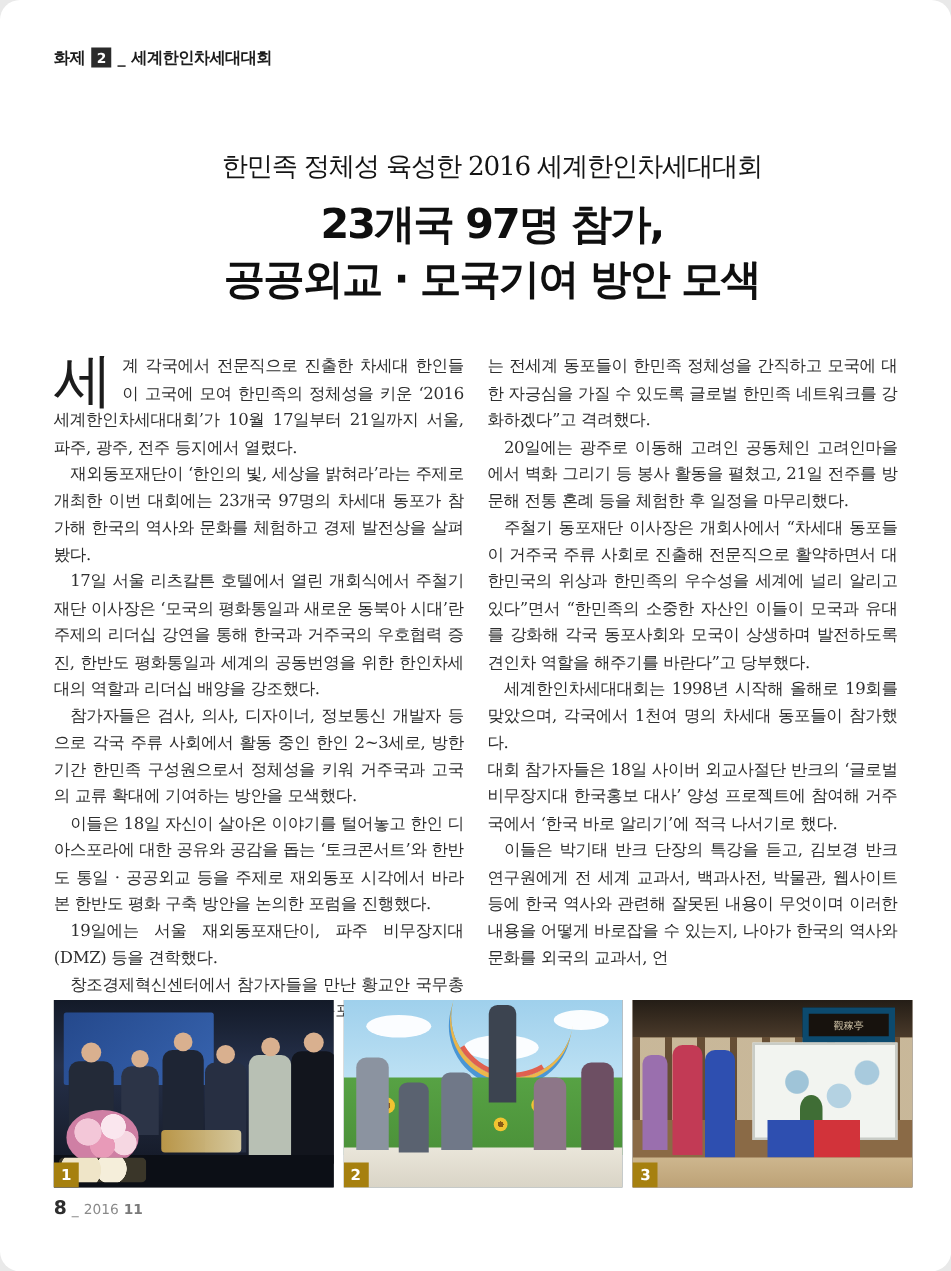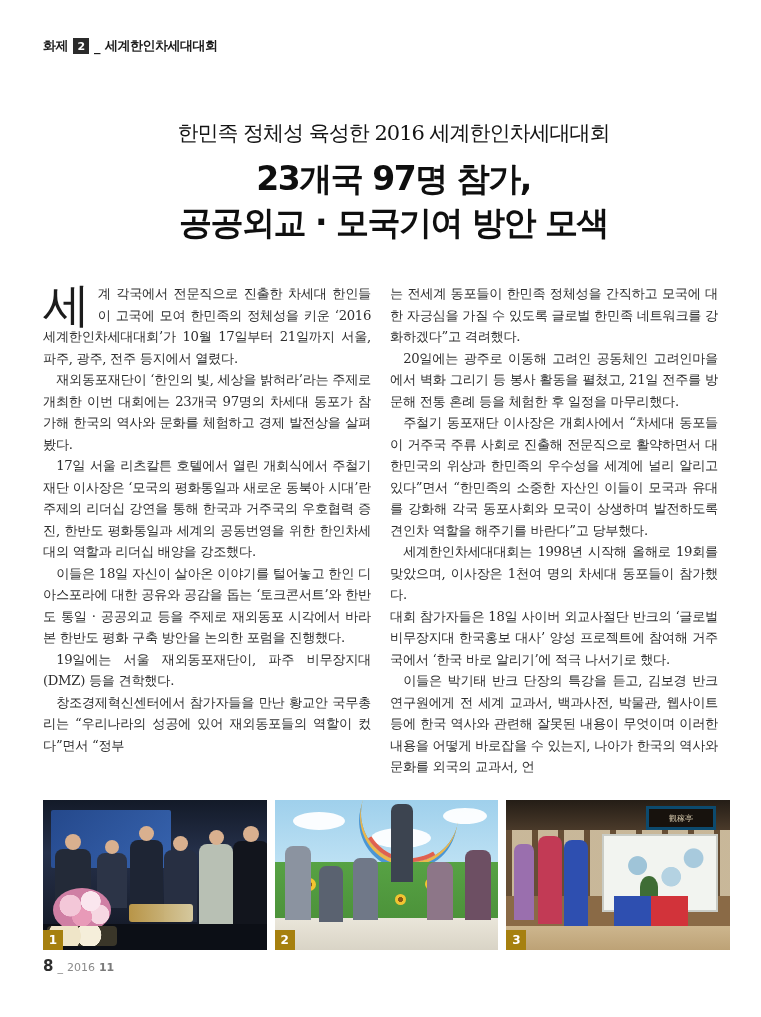--- a/index.html
+++ b/index.html
@@ -1,19 +1,19 @@
 <!DOCTYPE html>
 <html><head>
 <meta charset="utf-8">
 <style>
   html,body { margin:0; padding:0; background:#e9e9e9; }
   .page {
     position:relative; width:761px; height:1017px; margin:0 auto;
     background:#ffffff; overflow:hidden;
-    font-family:"DejaVu Serif", serif; color:#2e2e2e;
+    font-family:"DejaVu Serif", serif; color:#2e2e2e;border-radius:16px;
   }
 
   
   .kicker {
     position:absolute; top:37px; left:43px;
     display:flex; align-items:center; gap:5px;
     font-family:"DejaVu Sans", sans-serif; font-weight:bold;
     font-size:13px; color:#1c1c1c; letter-spacing:-0.5px;
   }
   .kicker-badge {
@@ -110,21 +110,21 @@
   .p2-p3{left:78px;top:58px;width:25px;height:62px;background:#707888;border-radius:7px 7px 0 0;}
   .p2-p4{left:116px;top:4px;width:22px;height:78px;background:#3c4450;border-radius:7px 7px 0 0;}
   .p2-p5{left:152px;top:62px;width:26px;height:58px;background:#8d7688;border-radius:8px 8px 0 0;}
   .p2-p6{left:190px;top:50px;width:26px;height:70px;background:#6d4f63;border-radius:8px 8px 0 0;}
 
   
   .p3-bg { inset:0; background:#8a6a46; }
   .p3-roof { left:0; top:0; width:100%; height:30px; background:linear-gradient(180deg,#241d16,#4a3a2a); }
   .p3-lattice { left:0; top:30px; width:100%; height:66px;
     background:repeating-linear-gradient(90deg,#5d4730 0 6px,#d8cbae 6px 26px); opacity:.8; }
-  .p3-sign { right:14px; top:6px; width:64px; height:18px; background:#17120d; border:3px solid #0c4a6e; color:#d8cbae;
+  .p3-sign { right:14px; top:6px; width:64px; height:18px; background:#17120d; border:5px solid #0c4a6e; color:#d8cbae;
     font-size:8px; display:flex; align-items:center; justify-content:center; font-family:"DejaVu Sans",sans-serif; }
   .p3-screen { left:96px; top:34px; width:112px; height:74px; background:#f2f4f0; border:2px solid #c9ccc6;
     background-image:radial-gradient(circle at 30% 40%, #9fc4d8 0 10%, transparent 11%),
       radial-gradient(circle at 60% 55%, #b4d2e2 0 12%, transparent 13%),
       radial-gradient(circle at 80% 30%, #a8cadd 0 9%, transparent 10%); }
   .p3-fig1{left:8px;top:44px;width:20px;height:76px;background:#9a6fae;border-radius:7px 7px 0 0;}
   .p3-fig2{left:32px;top:36px;width:24px;height:88px;background:#c23a55;border-radius:8px 8px 0 0;}
   .p3-fig3{left:58px;top:40px;width:24px;height:86px;background:#2e4fb0;border-radius:8px 8px 0 0;}
   .p3-table { left:108px; top:96px; width:74px; height:30px;
     background:linear-gradient(90deg,#2e4fb0 0 50%, #d2333a 50% 100%); }
@@ -158,29 +158,30 @@
       <span>23개국 97명 참가,</span><br>
       <span>공공외교 · 모국기여 방안 모색</span>
     </h1>
   </div>
 
   <div class="article">
     <div class="col">
       <p class="first"><span class="dropcap">세</span><span>계 각국에서 전문직으로 진출한 차세대 한인들이 고국에 모여 한민족의 정체성을 키운 ‘2016 세계한인차세대대회’가 10월 17일부터 21일까지 서울, 파주, 광주, 전주 등지에서 열렸다.</span></p>
       <p>재외동포재단이 ‘한인의 빛, 세상을 밝혀라’라는 주제로 개최한 이번 대회에는 23개국 97명의 차세대 동포가 참가해 한국의 역사와 문화를 체험하고 경제 발전상을 살펴봤다.</p>
       <p>17일 서울 리츠칼튼 호텔에서 열린 개회식에서 주철기 재단 이사장은 ‘모국의 평화통일과 새로운 동북아 시대’란 주제의 리더십 강연을 통해 한국과 거주국의 우호협력 증진, 한반도 평화통일과 세계의 공동번영을 위한 한인차세대의 역할과 리더십 배양을 강조했다.</p>
+      <p>참가자들은 검사, 의사, 디자이너, 정보통신 개발자 등으로 각국 주류 사회에서 활동 중인 한인 2~3세로, 방한 기간 한민족 구성원으로서 정체성을 키워 거주국과 고국의 교류 확대에 기여하는 방안을 모색했다.</p>
       <p>이들은 18일 자신이 살아온 이야기를 털어놓고 한인 디아스포라에 대한 공유와 공감을 돕는 ‘토크콘서트’와 한반도 통일 · 공공외교 등을 주제로 재외동포 시각에서 바라본 한반도 평화 구축 방안을 논의한 포럼을 진행했다.</p>
       <p>19일에는 서울 재외동포재단이, 파주 비무장지대(DMZ) 등을 견학했다.</p>
       <p>창조경제혁신센터에서 참가자들을 만난 황교안 국무총리는 “우리나라의 성공에 있어 재외동포들의 역할이 컸다”면서 “정부</p>
     </div>
     <div class="col">
       <p class="first">는 전세계 동포들이 한민족 정체성을 간직하고 모국에 대한 자긍심을 가질 수 있도록 글로벌 한민족 네트워크를 강화하겠다”고 격려했다.</p>
       <p>20일에는 광주로 이동해 고려인 공동체인 고려인마을에서 벽화 그리기 등 봉사 활동을 펼쳤고, 21일 전주를 방문해 전통 혼례 등을 체험한 후 일정을 마무리했다.</p>
       <p>주철기 동포재단 이사장은 개회사에서 “차세대 동포들이 거주국 주류 사회로 진출해 전문직으로 활약하면서 대한민국의 위상과 한민족의 우수성을 세계에 널리 알리고 있다”면서 “한민족의 소중한 자산인 이들이 모국과 유대를 강화해 각국 동포사회와 모국이 상생하며 발전하도록 견인차 역할을 해주기를 바란다”고 당부했다.</p>
-      <p>세계한인차세대대회는 1998년 시작해 올해로 19회를 맞았으며, 이사장은 1천여 명의 차세대 동포들이 참가했다.</p>
+      <p>세계한인차세대대회는 1998년 시작해 올해로 19회를 맞았으며, 각국에서 1천여 명의 차세대 동포들이 참가했다.</p>
       <p class="first">대회 참가자들은 18일 사이버 외교사절단 반크의 ‘글로벌 비무장지대 한국홍보 대사’ 양성 프로젝트에 참여해 거주국에서 ‘한국 바로 알리기’에 적극 나서기로 했다.</p>
       <p>이들은 박기태 반크 단장의 특강을 듣고, 김보경 반크 연구원에게 전 세계 교과서, 백과사전, 박물관, 웹사이트 등에 한국 역사와 관련해 잘못된 내용이 무엇이며 이러한 내용을 어떻게 바로잡을 수 있는지, 나아가 한국의 역사와 문화를 외국의 교과서, 언</p>
     </div>
   </div>
 
   <div class="photos">
 
     <div class="photo">
       <div class="abs p1-bg"></div>
       <div class="abs p1-screen"></div>

